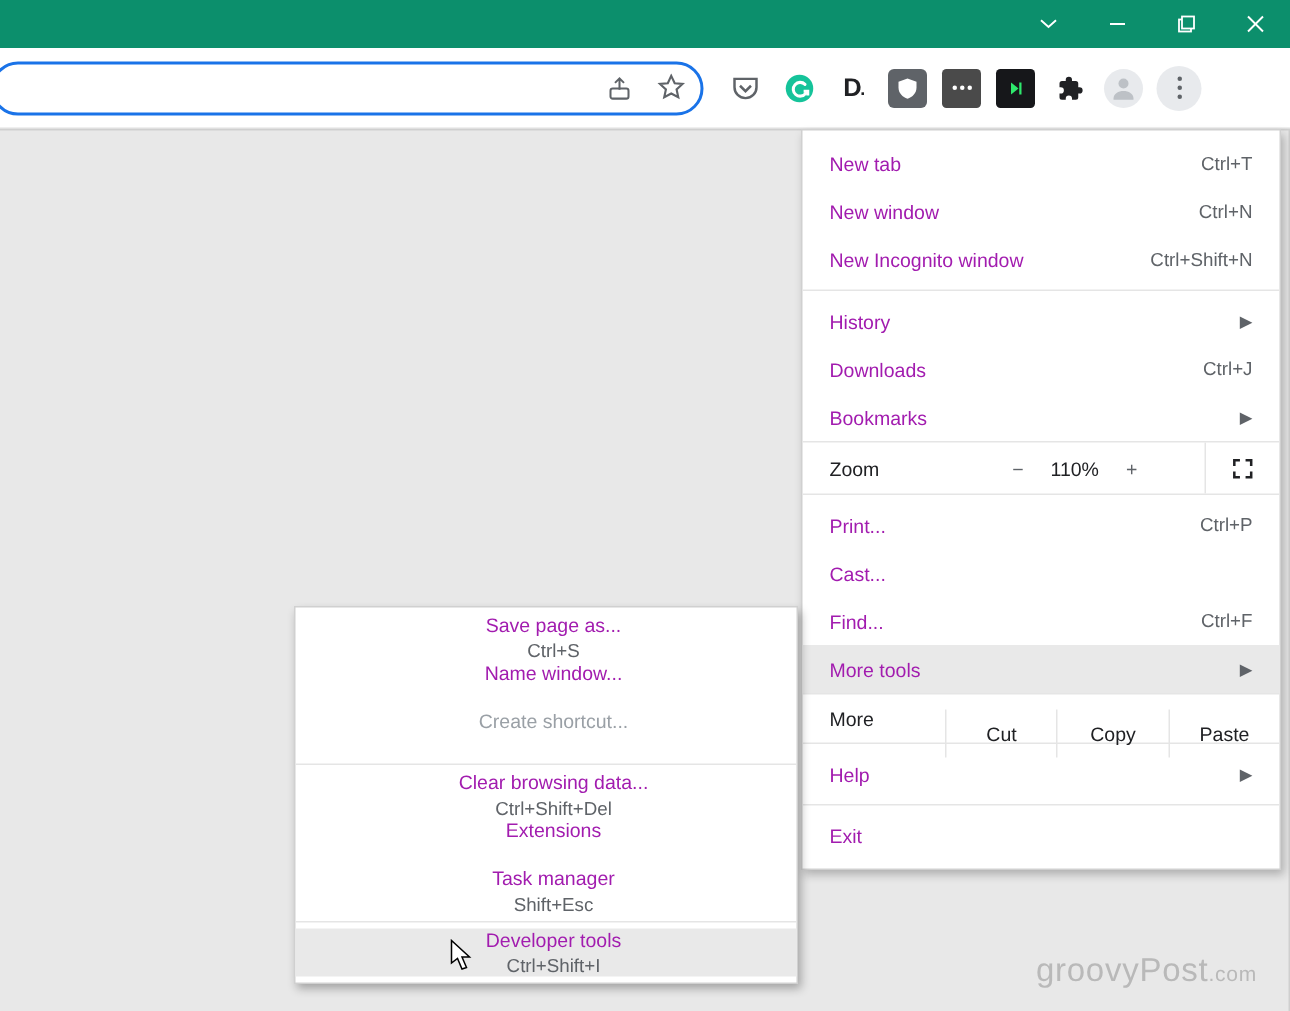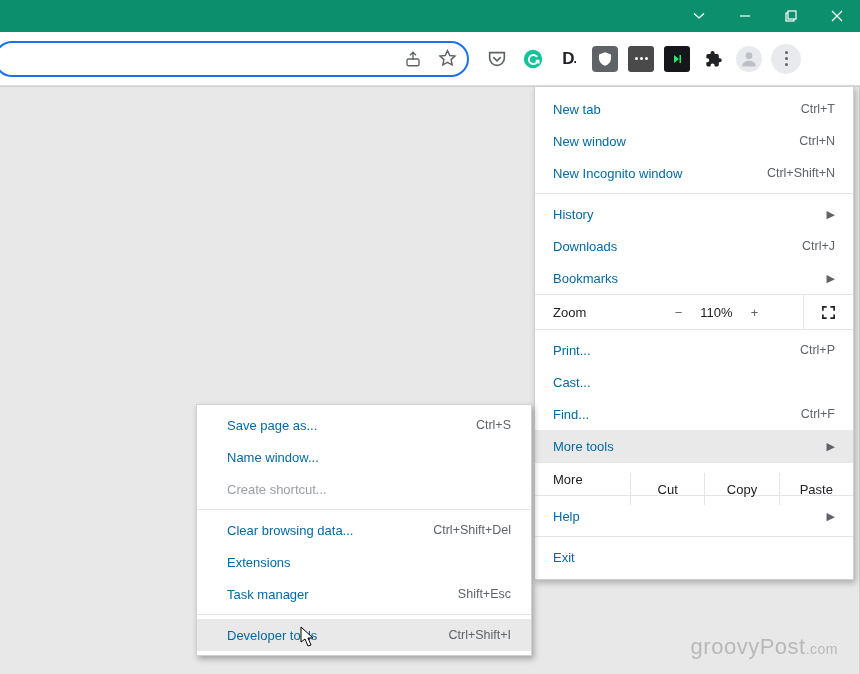--- a/index.html
+++ b/index.html
@@ -21,36 +21,36 @@
   .kebab .dot { width: 3px; height: 3px; background: #5f6368; border-radius: 50%; margin: 1.5px 0; }
   .kebab .dots { display: flex; flex-direction: column; }
 
   
   .content { position: absolute; top: 86px; left: 0; right: 0; bottom: 0; background: #e8e8e8; border: 1px solid #cfcfcf; border-left: none; border-bottom: none;}
 
   
   .menu { position: absolute; top: 86px; right: 6px; width: 320px; background: #fff; border: 1px solid #d0d0d0; box-shadow: 2px 3px 6px rgba(0,0,0,0.25); font-size: 13px; color: #202124; }
   .menu-row { display: flex; align-items: center; height: 32px; padding: 0 18px; justify-content: space-between; }
   .menu-row.hover { background: #e9e9e9; }
-  .menu-row .label { color: #0369a1; }
+  .menu-row .label { color: #a21caf; }
   .menu-row .shortcut { color: #5f6368; font-size: 12.5px; }
   .menu-row .caret { color: #5f6368; font-size: 11px; margin-left: auto;}
   .menu-sep { height: 1px; background: #e5e5e5; margin: 4px 0; }
   .zoom-row { display: flex; align-items: center; height: 36px; border-top:1px solid #e5e5e5; border-bottom:1px solid #e5e5e5; }
   .zoom-row .zlabel { padding-left: 18px; width: 95px; }
   .zoom-row .zctrl { flex: 1; display:flex; align-items:center; justify-content:center; gap: 18px; color:#5f6368; }
   .zoom-row .zctrl .pct { color:#202124; }
   .zoom-row .fs { width: 50px; display:flex; align-items:center; justify-content:center; border-left:1px solid #e5e5e5; height:100%; }
   .edit-row { display:flex; height:34px; border-top:1px solid #e5e5e5; border-bottom:1px solid #e5e5e5; align-items:center;}
   .edit-row .elabel { width:95px; padding-left:18px;}
   .edit-row .ebtn { flex:1; text-align:center; border-left:1px solid #e5e5e5; height:100%; display:flex; align-items:center; justify-content:center;margin-top:20px;}
 
   
   .submenu { position: absolute; top: 404px; left: 196px; width: 336px; background: #fff; border: 1px solid #d0d0d0; box-shadow: 2px 3px 6px rgba(0,0,0,0.3); font-size: 13px; padding: 4px 0;}
-  .submenu .menu-row { padding: 0 20px 0 30px; }
+  .submenu .menu-row { padding: 0 20px 0 30px; flex-direction: column; }
   .submenu .menu-row .shortcut { font-size: 12.5px; }
   .submenu .disabled .label { color: #9aa0a6; }
 
   
   .cursor { position: absolute; top: 626px; left: 300px; pointer-events: none; z-index: 100;}
 
   
   .watermark { position: absolute; bottom: 14px; right: 22px; font-family: Georgia, 'Times New Roman', serif; font-size: 22px; color: #b9b9b9; letter-spacing: 0.5px;}
   .watermark .ext { font-size: 14px; }
 </style>

